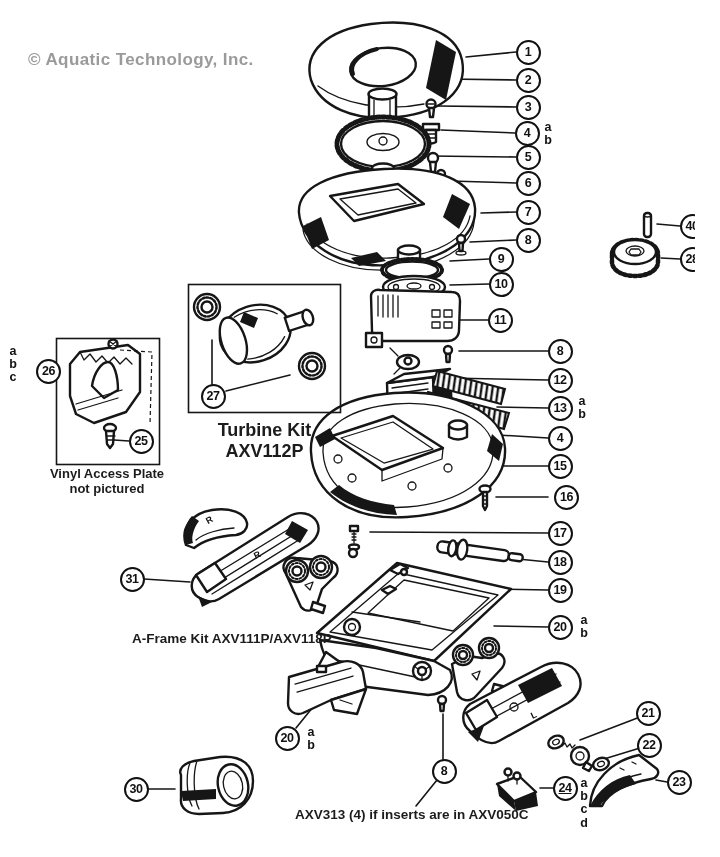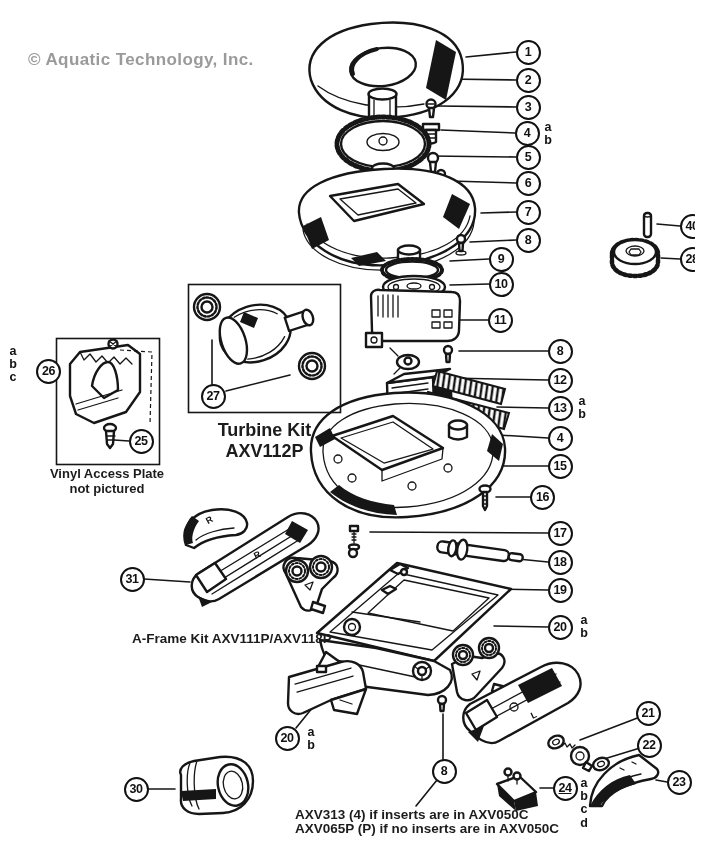--- a/index.html
+++ b/index.html
@@ -392,21 +392,20 @@
 
   <div class="label copyright">© Aquatic Technology, Inc.</div>
   <div class="label turbine">Turbine Kit  AXV112P</div>
   <div class="label vinyl">
     <div>Vinyl Access Plate</div>
     <div>not pictured</div>
   </div>
   <div class="label aframe">A-Frame Kit AXV111P/AXV118P</div>
   <div class="label notes">
     <div>AXV313 (4) if inserts are in AXV050C</div>
-    <div>AXV065P (P) if no inserts are in AXV050C</div>
   </div>
 
   <div id="callout-layer">
       <div class="callout" style="left: 515.5px; top: 39.5px;">1</div>
       <div class="callout" style="left: 515.5px; top: 67.5px;">2</div>
       <div class="callout" style="left: 515.5px; top: 94.5px;">3</div>
       <div class="callout" style="left: 514.5px; top: 120.5px;">4</div>
       <div class="letter" style="left: 543px; top: 120px;">a</div>
       <div class="letter" style="left: 543px; top: 133.2px;">b</div>
       <div class="callout" style="left: 515.5px; top: 144.5px;">5</div>
@@ -416,21 +415,21 @@
       <div class="callout" style="left: 488.5px; top: 246.5px;">9</div>
       <div class="callout" style="left: 488.5px; top: 271.5px;">10</div>
       <div class="callout" style="left: 487.5px; top: 307.5px;">11</div>
       <div class="callout" style="left: 547.5px; top: 338.5px;">8</div>
       <div class="callout" style="left: 547.5px; top: 367.5px;">12</div>
       <div class="callout" style="left: 547.5px; top: 395.5px;">13</div>
       <div class="letter" style="left: 577px; top: 394px;">a</div>
       <div class="letter" style="left: 577px; top: 407.2px;">b</div>
       <div class="callout" style="left: 547.5px; top: 425.5px;">4</div>
       <div class="callout" style="left: 547.5px; top: 453.5px;">15</div>
-      <div class="callout" style="left: 530px; top: 484.5px;">16</div>
+      <div class="callout" style="left: 554px; top: 484.5px;">16</div>
       <div class="callout" style="left: 547.5px; top: 520.5px;">17</div>
       <div class="callout" style="left: 547.5px; top: 549.5px; text-align: center;">18</div>
       <div class="callout" style="left: 547.5px; top: 577.5px;">19</div>
       <div class="callout" style="left: 547.5px; top: 614.5px;">20</div>
       <div class="letter" style="left: 579px; top: 613px;">a</div>
       <div class="letter" style="left: 579px; top: 626.2px;">b</div>
       <div class="callout" style="left: 635.5px; top: 700.5px;">21</div>
       <div class="callout" style="left: 636.5px; top: 732.5px;">22</div>
       <div class="callout" style="left: 666.5px; top: 769.5px;">23</div>
       <div class="callout" style="left: 552.5px; top: 775.5px; text-decoration: underline;">24</div>

